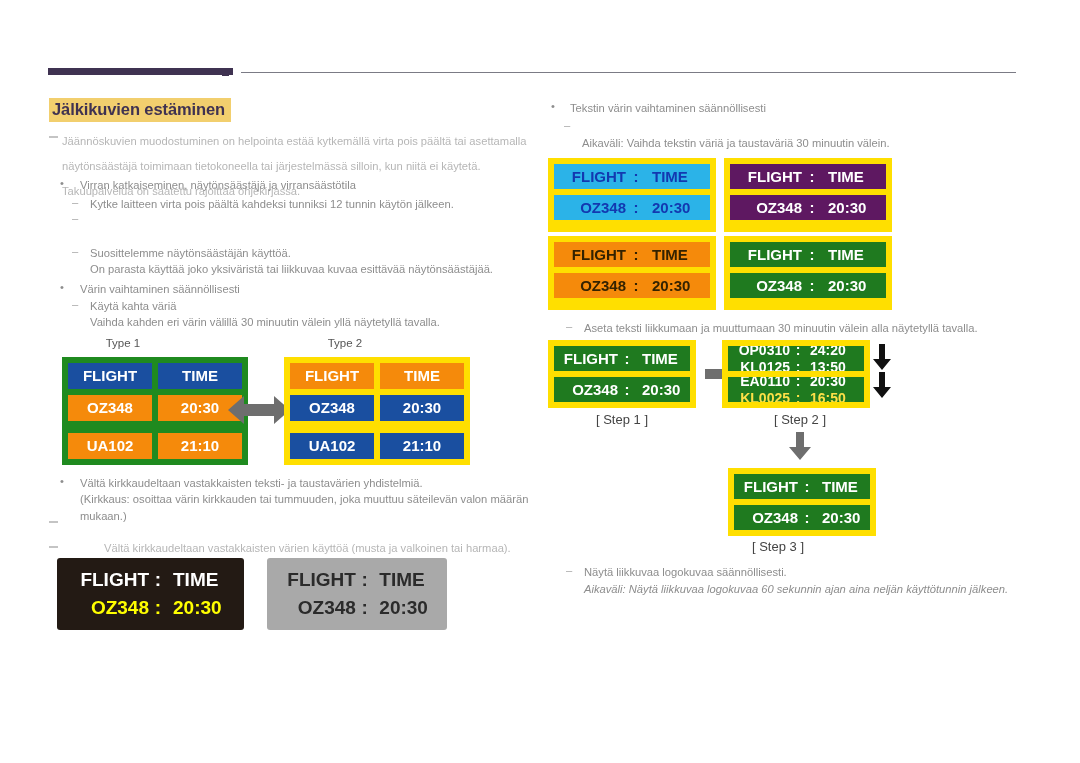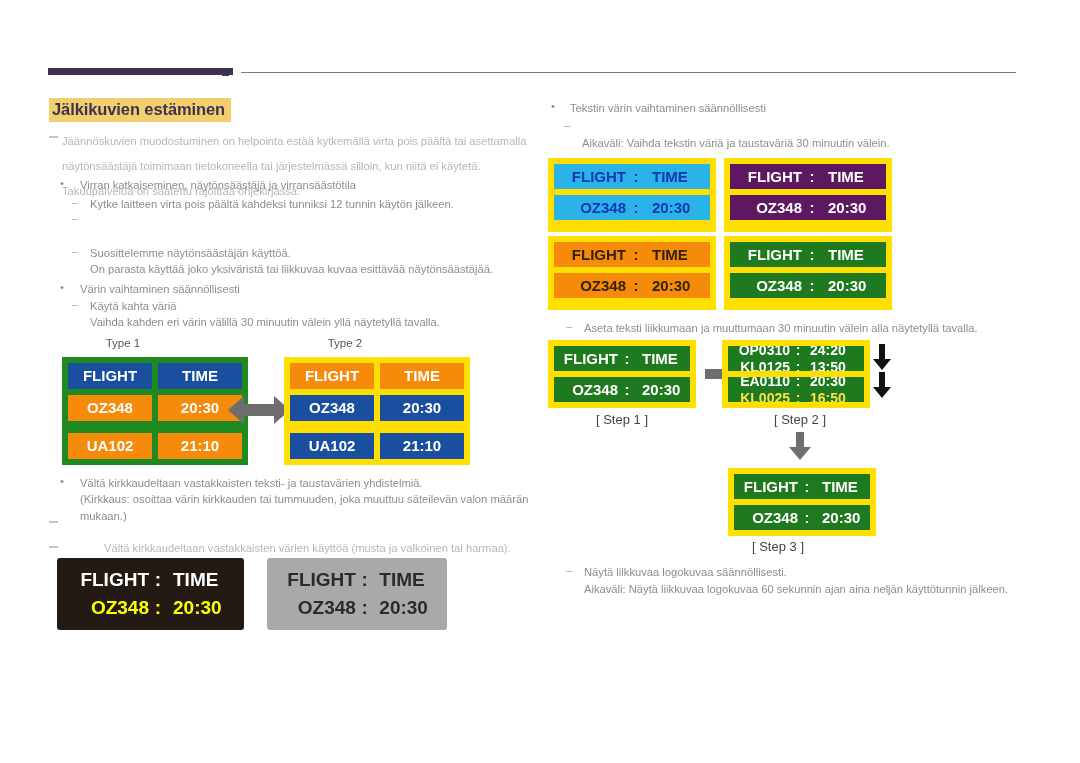--- a/index.html
+++ b/index.html
@@ -328,15 +328,15 @@
       <div class="prow " style="background: rgb(31, 122, 31); color: rgb(255, 255, 255);">
         <span class="pa" style="width: 64px;">OZ348</span>
         <span class="pco" style="width: 18px;">:</span>
         <span class="pc" style="width: 52px; padding-left: 6px;">20:30</span>
       </div>
     </div>
   <div class="stepcap" style="left:718px;top:539px;width:120px;">[ Step 3 ]</div>
 
   <div class="dash" style="left:566px;top:564px;">–</div>
   <div class="txt" style="left:584px;top:564px;width:460px;">Näytä liikkuvaa logokuvaa säännöllisesti.</div>
-  <div class="txt" style="left:584px;top:581px;width:470px;">Aikaväli: Näytä liikkuvaa logokuvaa 60 sekunnin ajan aina neljän käyttötunnin jälkeen.</div>
+  <div class="txt" style="left:584px;top:581px;width:470px;font-style:italic;">Aikaväli: Näytä liikkuvaa logokuvaa 60 sekunnin ajan aina neljän käyttötunnin jälkeen.</div>
 
 </div>
 
 </body></html>

